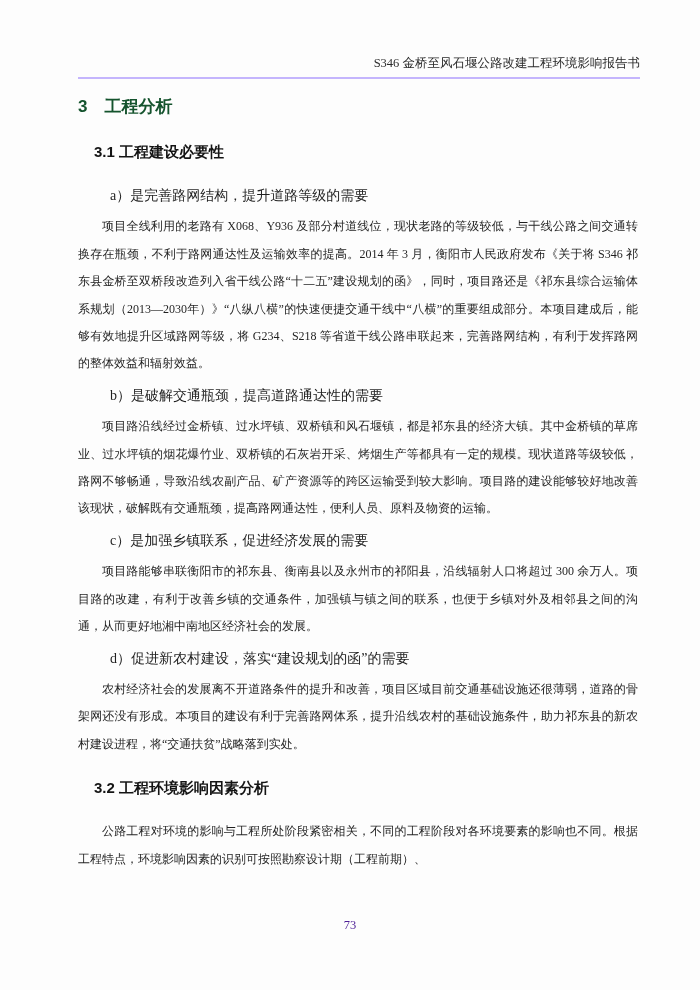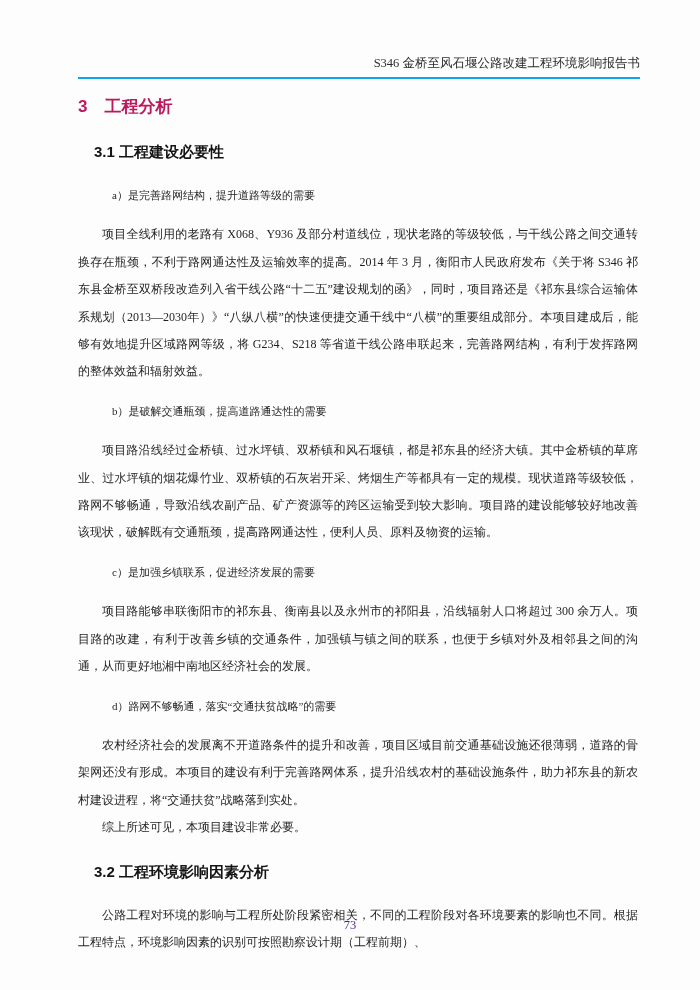--- a/index.html
+++ b/index.html
@@ -20,51 +20,51 @@
   }
   .page-header {
     position: absolute;
     top: 54px;
     left: 78px;
     right: 60px;
     text-align: right;
     font-size: 12.5px;
     line-height: 18px;
     color: #2a2a2a;
-    border-bottom: 2px solid #0ea5e9;
+    border-bottom: 2px solid #c4b5fd;
     padding-bottom: 5px;
     font-family: "Liberation Serif", serif;
   }
   .content {
     position: absolute;
     top: 88px;
     left: 78px;
     width: 560px;
   }
   .h1 {
     font-family: "Liberation Sans", sans-serif;
     font-weight: bold;
     font-size: 17px;
     line-height: 30px;
     margin: 4px 0 8px 0;
-    color: #be185d;
+    color: #14532d;
   }
   .h2 {
     font-family: "Liberation Sans", sans-serif;
     font-weight: bold;
     font-size: 15px;
     line-height: 28px;
     margin: 16px;
     color: #141414;
   }
   .sub {
-    font-size: 11px;
+    font-size: 14px;
     line-height: 27.4px;
     text-indent: 2em;
-    margin: 12px;
+    margin: 4px;
   }
   .para {
     font-size: 12px;
     line-height: 27.4px;
     text-indent: 2em;
     text-align: justify;
     margin: 0;
   }
   .page-footer {
     position: absolute;
@@ -87,23 +87,22 @@
 
   <div class="content">
     <div class="h1">3　工程分析</div>
     <div class="h2">3.1 工程建设必要性</div>
     <div class="sub">a）是完善路网结构，提升道路等级的需要</div>
     <div class="para">项目全线利用的老路有 X068、Y936 及部分村道线位，现状老路的等级较低，与干线公路之间交通转换存在瓶颈，不利于路网通达性及运输效率的提高。2014 年 3 月，衡阳市人民政府发布《关于将 S346 祁东县金桥至双桥段改造列入省干线公路“十二五”建设规划的函》，同时，项目路还是《祁东县综合运输体系规划（2013—2030年）》“八纵八横”的快速便捷交通干线中“八横”的重要组成部分。本项目建成后，能够有效地提升区域路网等级，将 G234、S218 等省道干线公路串联起来，完善路网结构，有利于发挥路网的整体效益和辐射效益。</div>
     <div class="sub">b）是破解交通瓶颈，提高道路通达性的需要</div>
     <div class="para">项目路沿线经过金桥镇、过水坪镇、双桥镇和风石堰镇，都是祁东县的经济大镇。其中金桥镇的草席业、过水坪镇的烟花爆竹业、双桥镇的石灰岩开采、烤烟生产等都具有一定的规模。现状道路等级较低，路网不够畅通，导致沿线农副产品、矿产资源等的跨区运输受到较大影响。项目路的建设能够较好地改善该现状，破解既有交通瓶颈，提高路网通达性，便利人员、原料及物资的运输。</div>
     <div class="sub">c）是加强乡镇联系，促进经济发展的需要</div>
     <div class="para">项目路能够串联衡阳市的祁东县、衡南县以及永州市的祁阳县，沿线辐射人口将超过 300 余万人。项目路的改建，有利于改善乡镇的交通条件，加强镇与镇之间的联系，也便于乡镇对外及相邻县之间的沟通，从而更好地湘中南地区经济社会的发展。</div>
-    <div class="sub">d）路网不够畅通，落实“交通扶贫战略”的需要</div>
+    <div class="sub">d）促进新农村建设，落实“建设规划的函”的需要</div>
     <div class="para">农村经济社会的发展离不开道路条件的提升和改善，项目区域目前交通基础设施还很薄弱，道路的骨架网还没有形成。本项目的建设有利于完善路网体系，提升沿线农村的基础设施条件，助力祁东县的新农村建设进程，将“交通扶贫”战略落到实处。</div>
-    <div class="para">综上所述可见，本项目建设非常必要。</div>
     <div class="h2">3.2 工程环境影响因素分析</div>
     <div class="para">公路工程对环境的影响与工程所处阶段紧密相关，不同的工程阶段对各环境要素的影响也不同。根据工程特点，环境影响因素的识别可按照勘察设计期（工程前期）、</div>
   </div>
 
   <div class="page-footer">
     <span>73</span>
   </div>
 
 </div>
 

